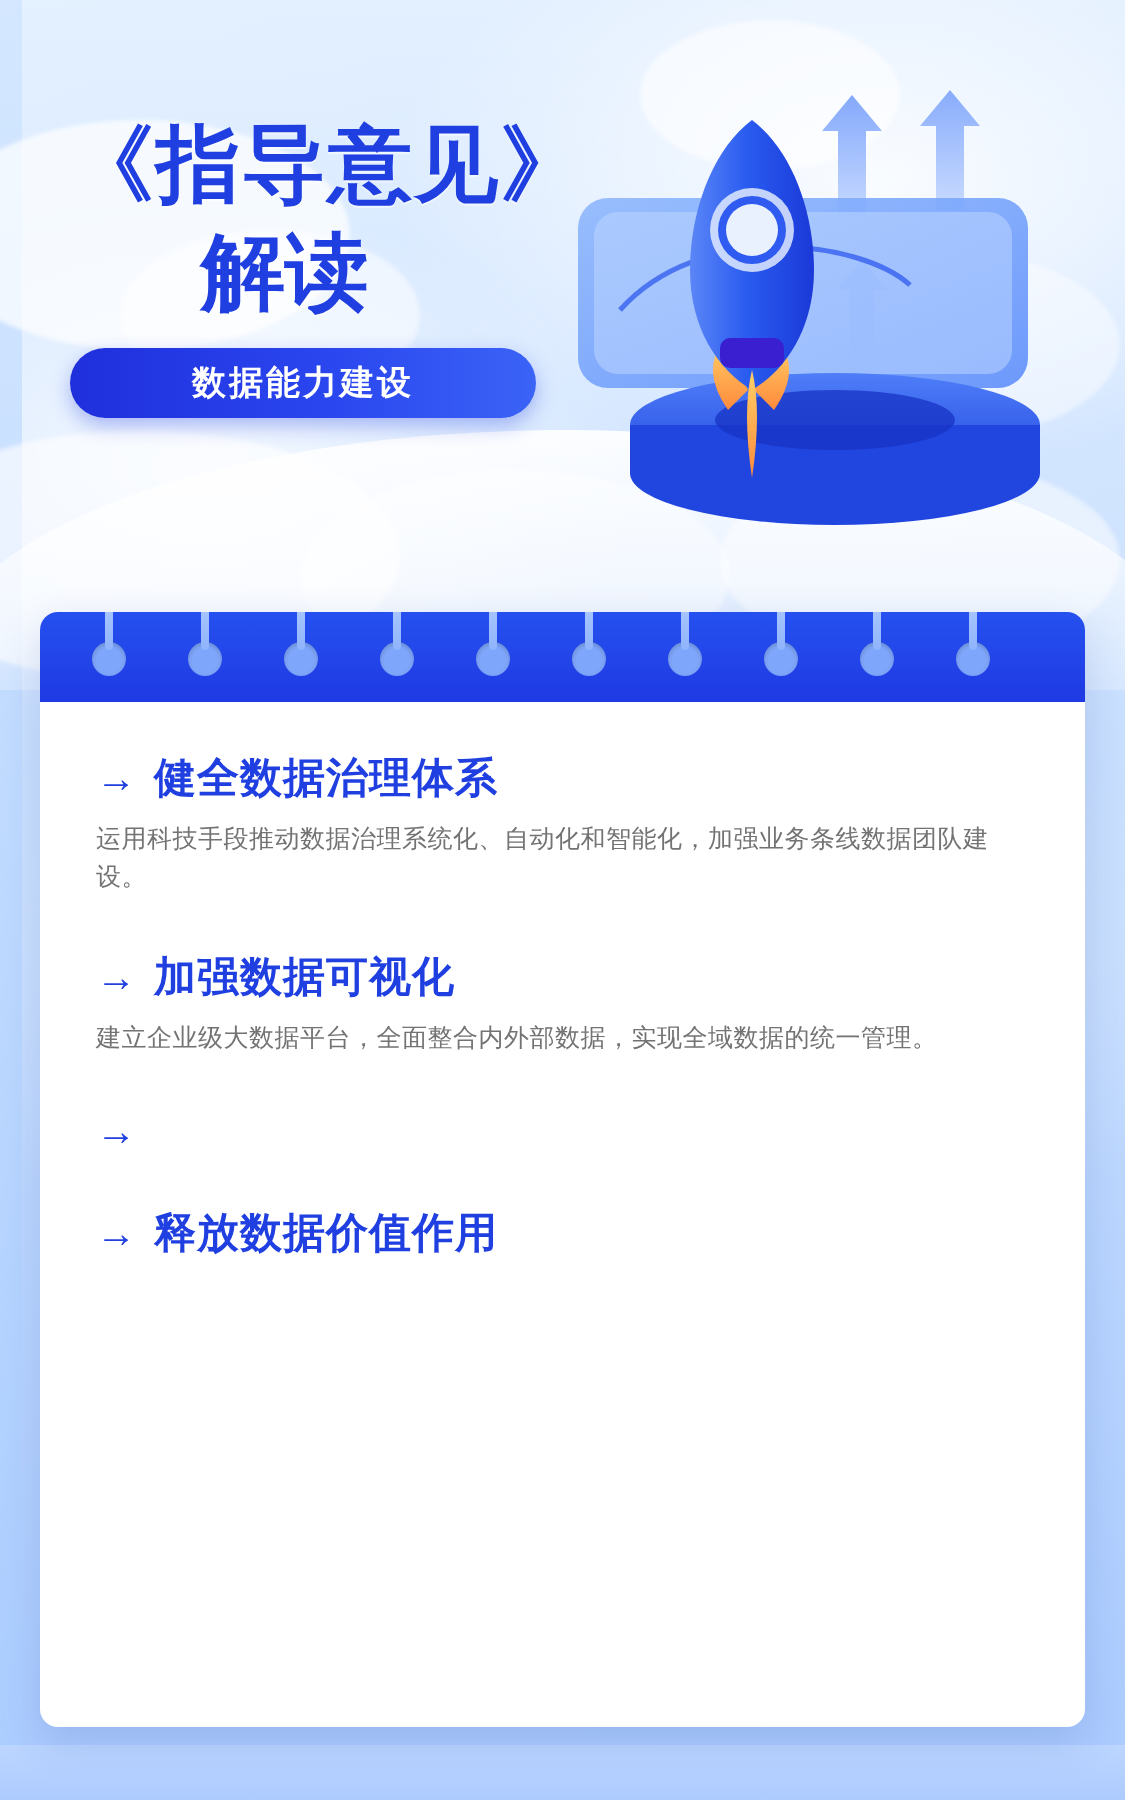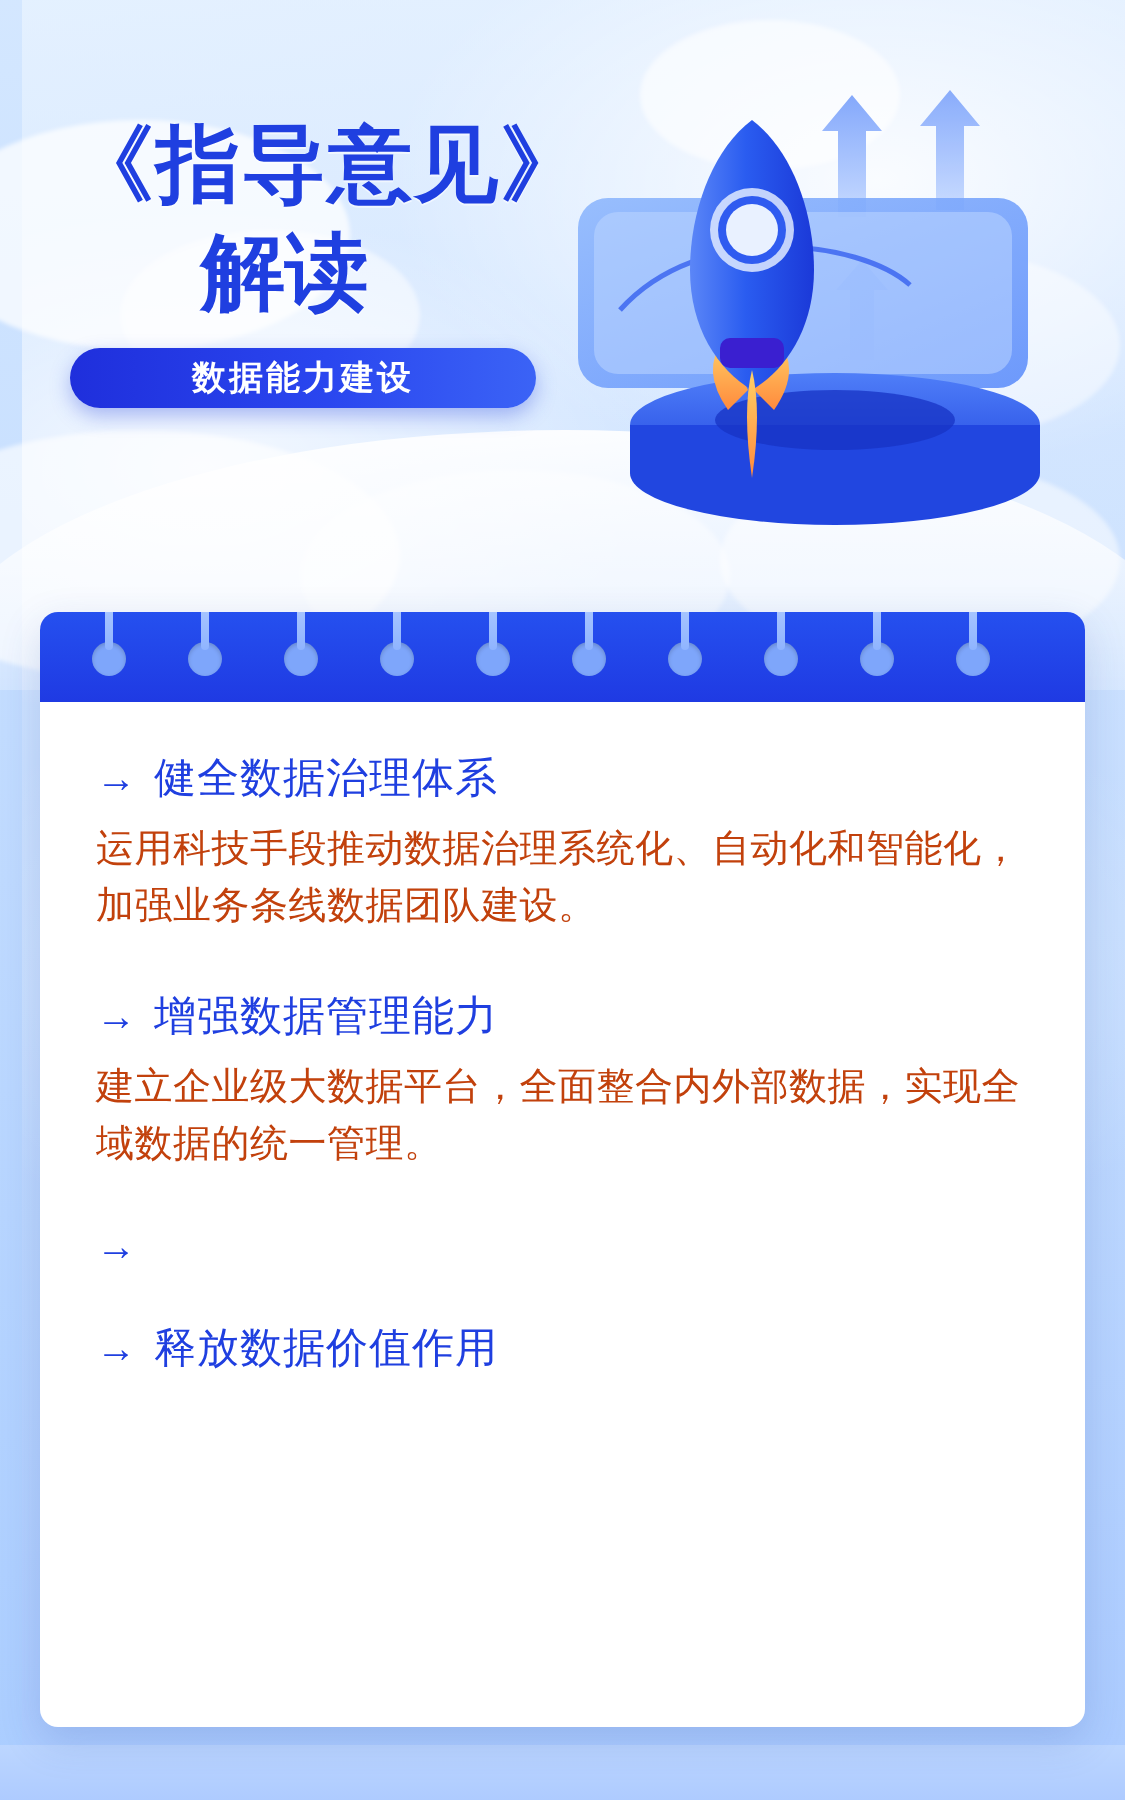--- a/index.html
+++ b/index.html
@@ -81,21 +81,21 @@
     font-weight: bold;
     color: #1f3fe0;
     text-align: center;
     width: 430px;
     line-height: 1.05;
     text-shadow: 0 2px 0 rgba(255,255,255,0.55);
   }
   .pill {
     margin-top: 32px;
     width: 466px;
-    height: 60px;
+    height: 70px;
     border-radius: 35px;
     background: linear-gradient(90deg, #1f2fdc 0%, #2a46ef 55%, #3b63f6 100%);
     box-shadow: 0 8px 20px rgba(40,70,220,0.35);
     display: flex;
     align-items: center;
     justify-content: center;
   }
   .pill span {
     color: #ffffff;
     font-size: 34px;
@@ -162,26 +162,26 @@
   }
   .arrow-icon {
     color: #1f3fe0;
     font-size: 40px;
     line-height: 1;
     font-weight: bold;
   }
   .entry-title {
     color: #1f3fe0;
     font-size: 42px;
-    font-weight: normal;
+    font-weight: bold;
     letter-spacing: 1px;
   }
   .entry-text {
-    color: #c2410c;
-    font-size: 38px;
+    color: #737373;
+    font-size: 25px;
     line-height: 1.5;
     letter-spacing: 0.5px;
   }
   .bottom-strip {
     position: absolute;
     left: 0;
     top: 1745px;
     width: 1125px;
     height: 55px;
     background: linear-gradient(180deg, #bcd6ff, #aecbff);
@@ -313,21 +313,21 @@
         <div class="entry-head">
           <span class="arrow-icon">→</span>
           <span class="entry-title">健全数据治理体系</span>
         </div>
         <div class="entry-text">运用科技手段推动数据治理系统化、自动化和智能化，加强业务条线数据团队建设。</div>
       </div>
 
       <div class="entry">
         <div class="entry-head">
           <span class="arrow-icon">→</span>
-          <span class="entry-title">增强数据管理能力</span>
+          <span class="entry-title">加强数据可视化</span>
         </div>
         <div class="entry-text">建立企业级大数据平台，全面整合内外部数据，实现全域数据的统一管理。</div>
       </div>
 
       <div class="entry">
         <div class="entry-head">
           <span class="arrow-icon">→</span>
         </div>
       </div>
 

